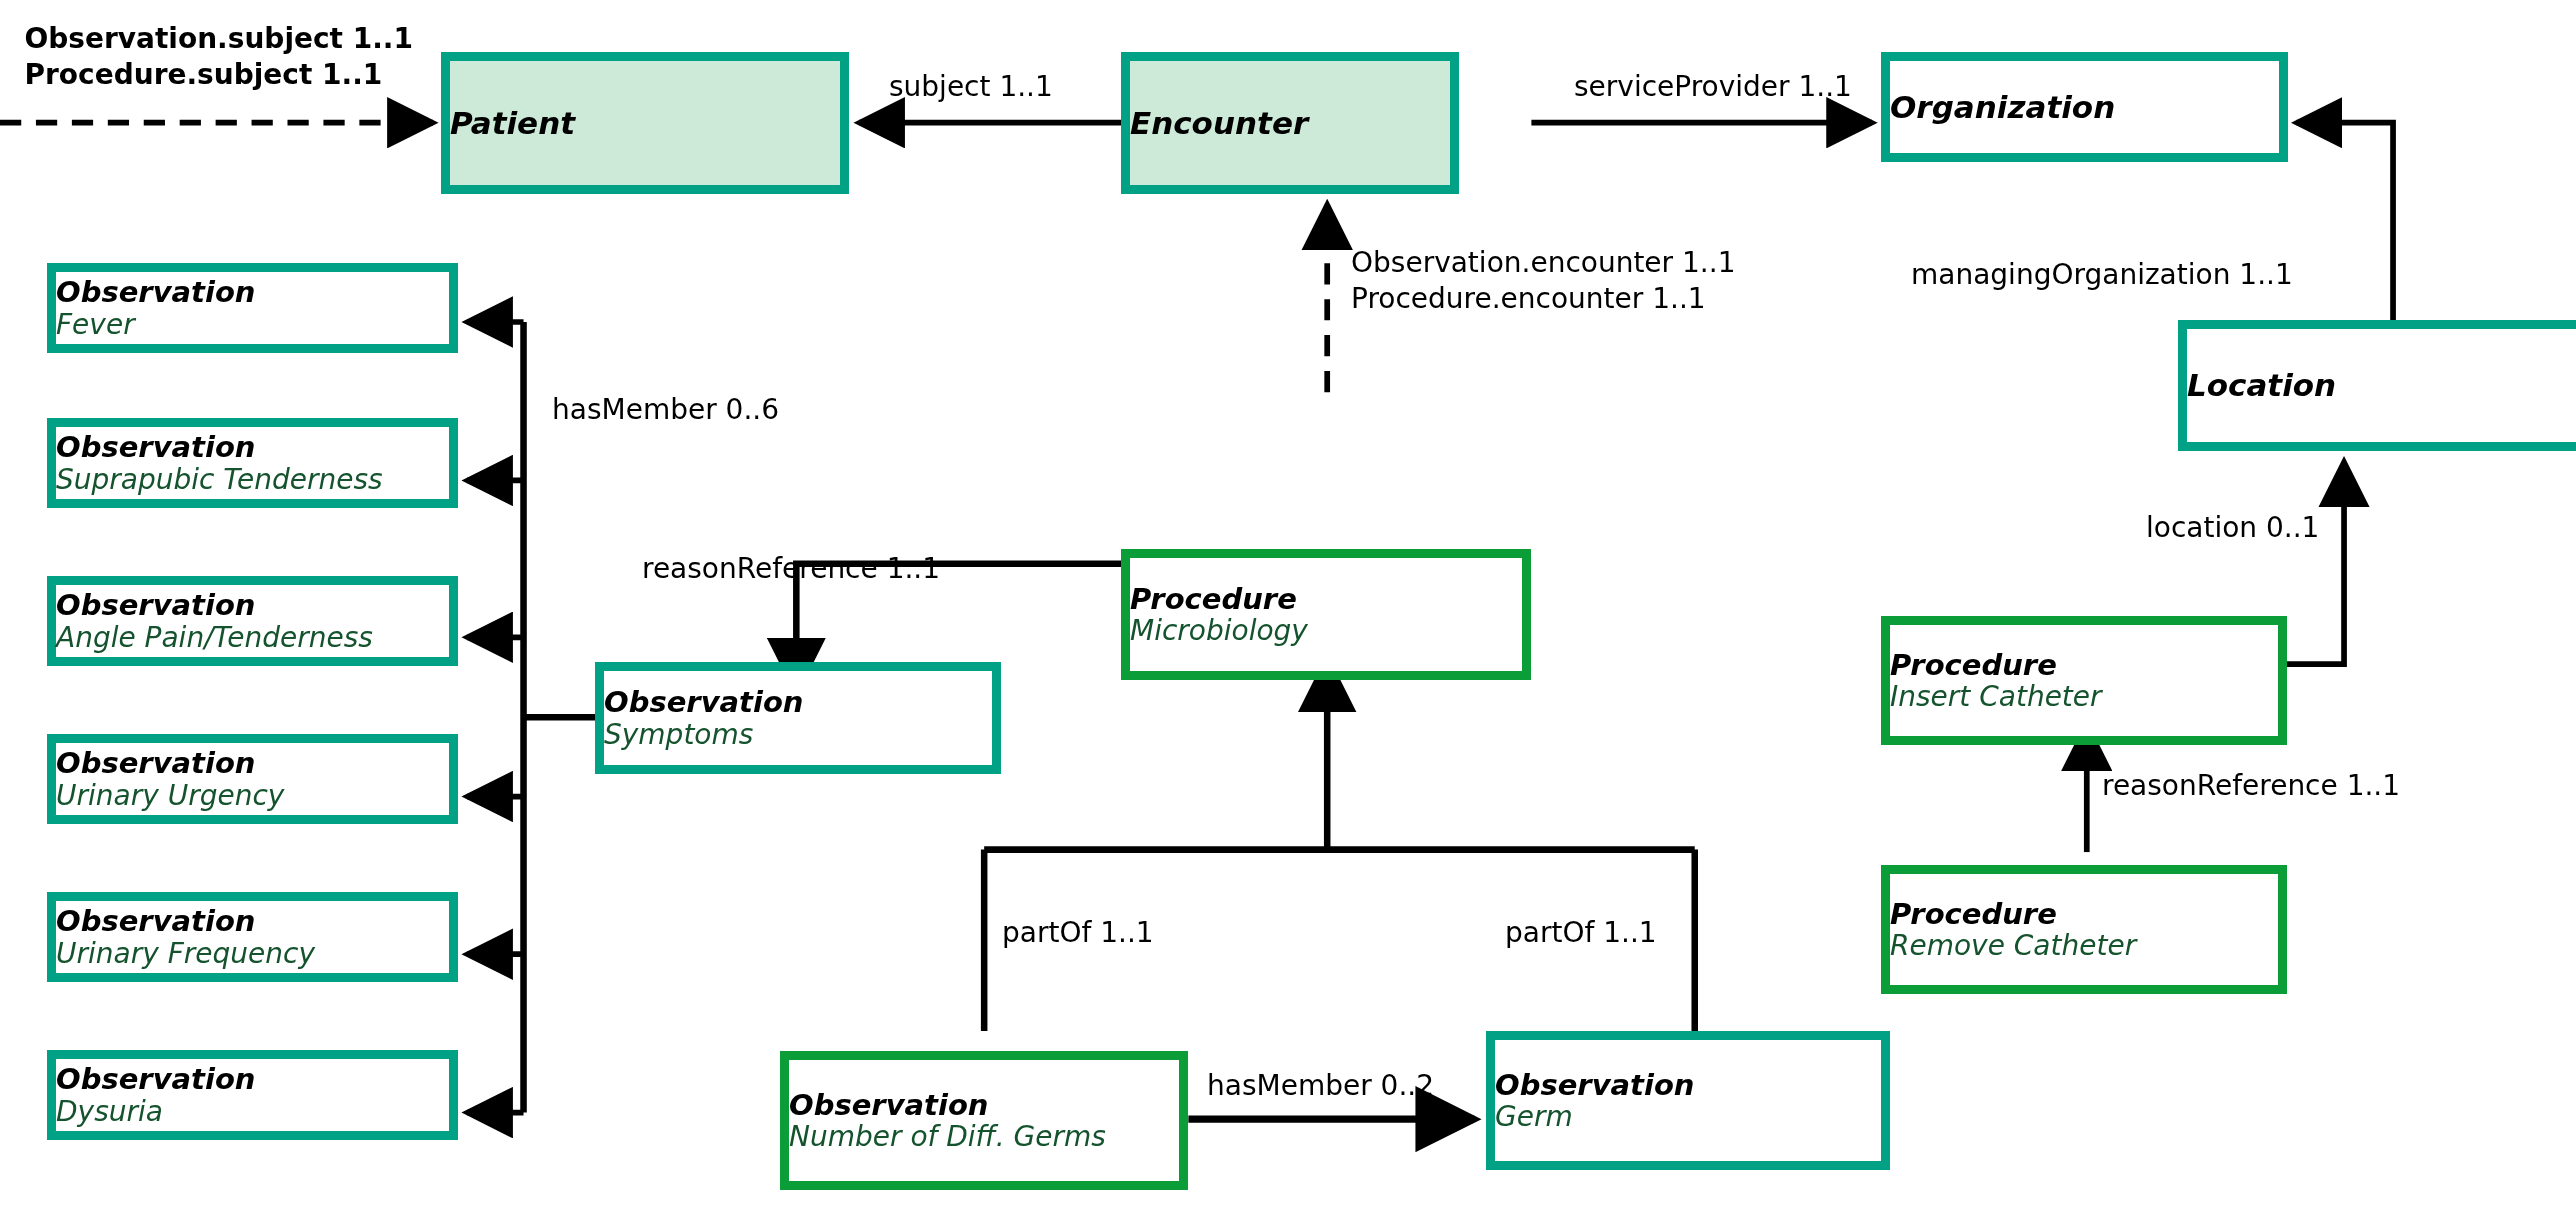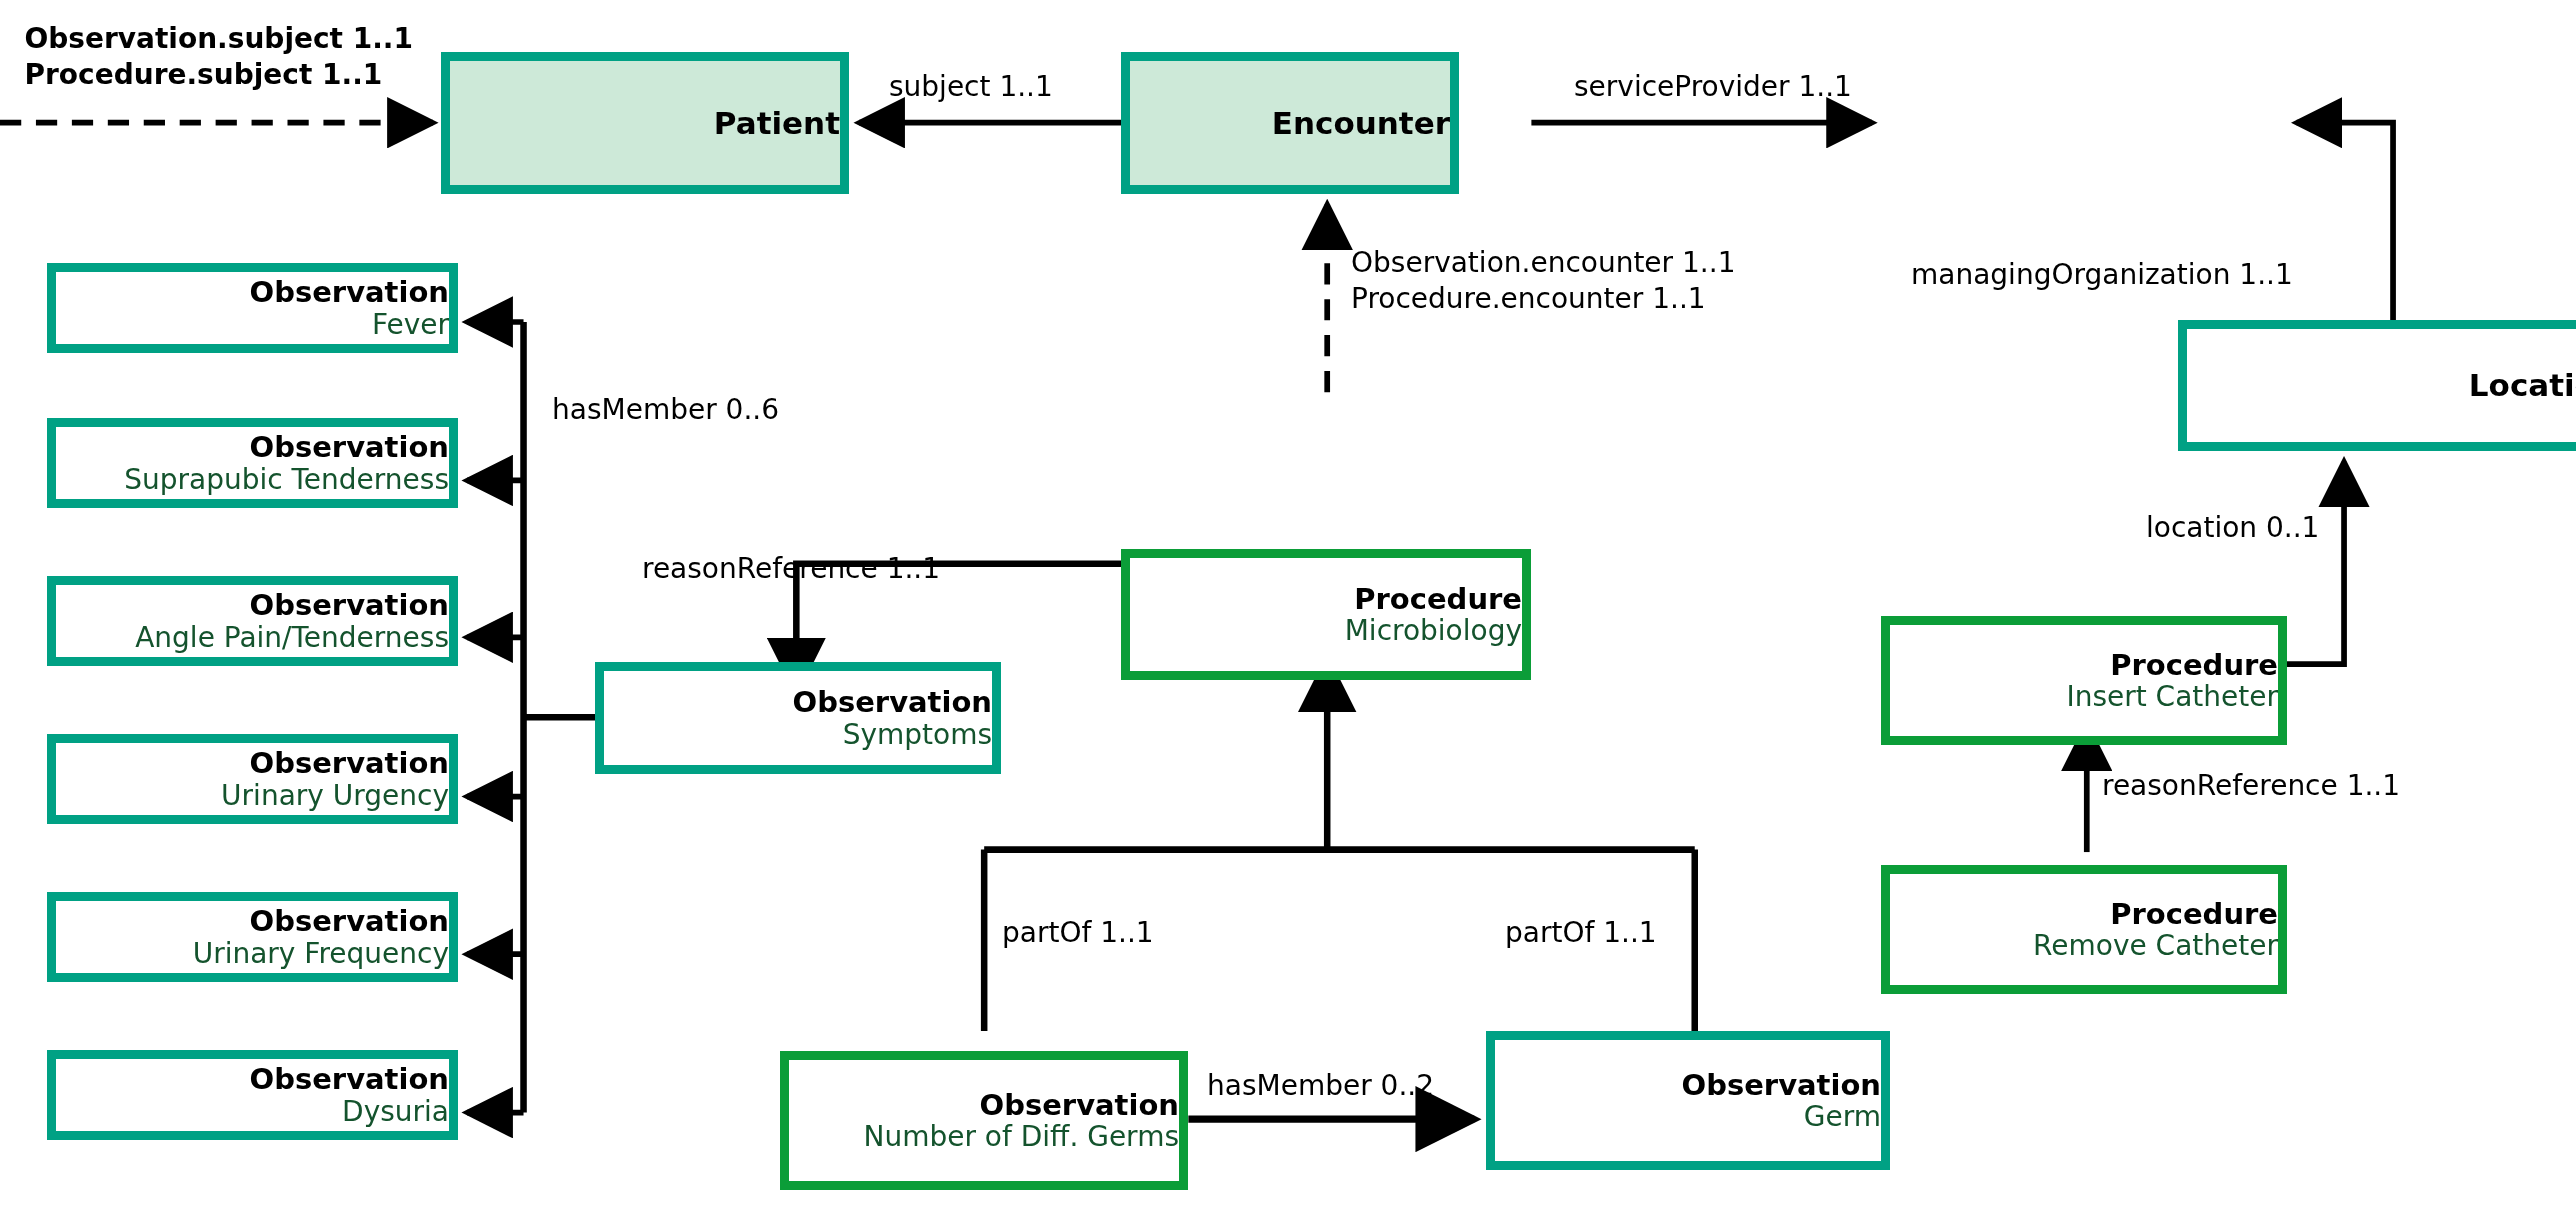--- a/index.html
+++ b/index.html
@@ -1,21 +1,21 @@
 <!DOCTYPE html>
 <html style="font-size:13px"><head>
 <meta charset="utf-8">
 <style>
   html,body{margin:0;padding:0;background:#ffffff;}
   body{font-family:"DejaVu Sans", sans-serif;}
   #stage{position:relative;width:2576px;height:1219px;background:#ffffff;overflow:hidden;}
   svg.edges{position:absolute;left:0;top:0;width:2576px;height:1219px;pointer-events:none;}
 
   .node{position:absolute;box-sizing:border-box;display:flex;flex-direction:column;
-        align-items:flex-end;justify-content:center;background:#ffffff;}
+        align-items:flex-start;justify-content:center;background:#ffffff;font-style:italic;}
   .node .t1{font-weight:bold;color:#000;line-height:1.12;white-space:nowrap;}
   .node .t2{font-weight:normal;color:#14532d;line-height:1.12;white-space:nowrap;}
 
   .teal{border:9.8px solid #00A184;}
   .green{border:9.8px solid #0B9D38;margin-top:20px;}
   .filled{background:#CDE9D8;}
 
   .big .t1{font-size:31px;}
   .std .t1{font-size:29px;}
   .std .t2{font-size:28px;}
@@ -90,20 +90,23 @@
   </svg>
 
   <div class="node teal filled big" style="left:441px;top:52px;width:408px;height:142px;">
     <div class="t1">Patient</div>
   </div>
 
   <div class="node teal filled big" style="left:1121px;top:52px;width:338px;height:142px;">
     <div class="t1">Encounter</div>
   </div>
 
+  <div class="node teal big" style="left:1881px;top:52px;width:407px;height:110px;">
+    <div class="t1">Organization</div>
+  </div>
 
   <div class="node teal big" style="left:2154px;top:320px;width:449px;height:131px;margin-left:24px;">
     <div class="t1">Location</div>
   </div>
 
   <div class="node teal std" style="left:47px;top:263px;width:411px;height:90px;">
     <div class="t1">Observation</div>
     <div class="t2">Fever</div>
   </div>
 

